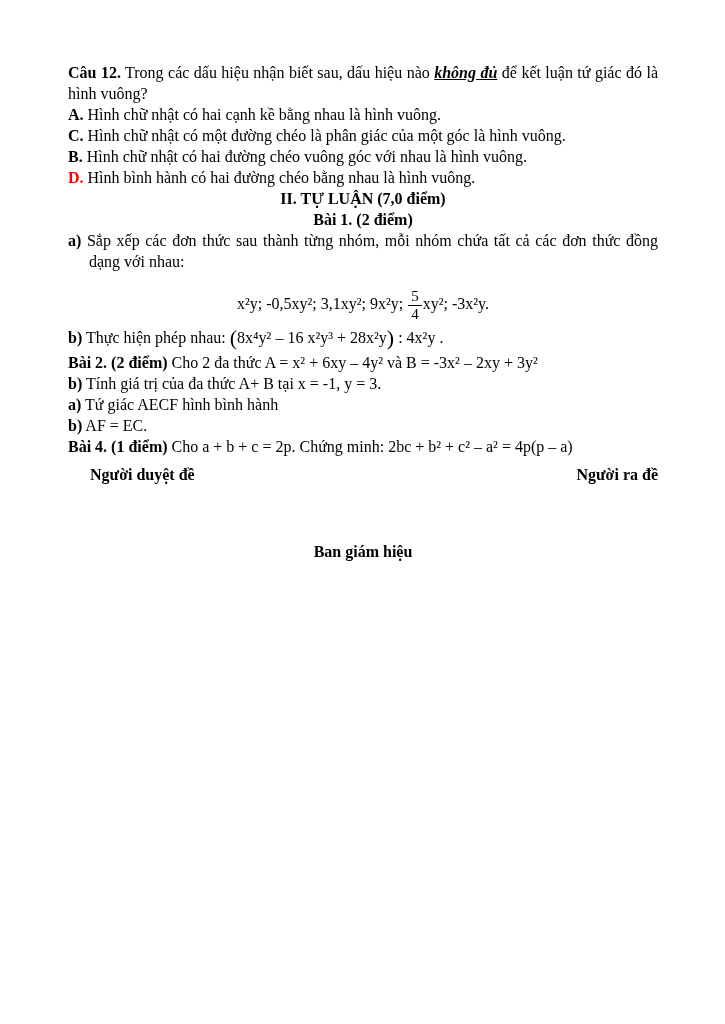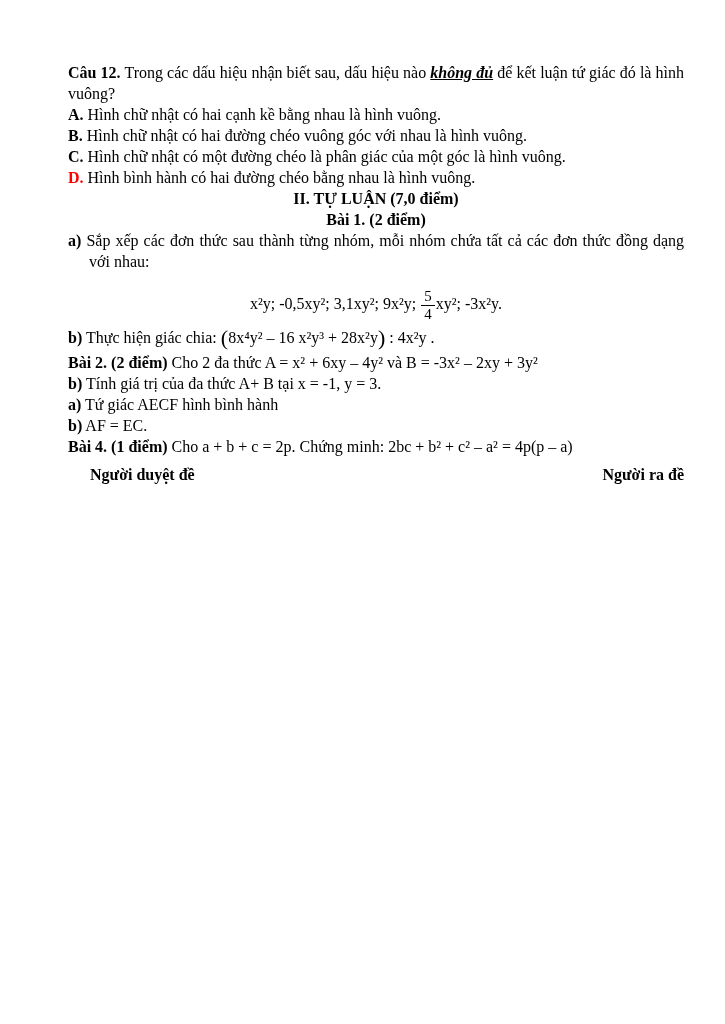--- a/index.html
+++ b/index.html
@@ -8,21 +8,21 @@
     width: 725px;
     height: 1024px;
     background: #ffffff;
     color: #000000;
     font-family: "Liberation Serif", "DejaVu Serif", serif;
     font-size: 16px;
     line-height: 21px;
     position: relative;
     overflow: hidden;
   }
-  .content { padding: 62px 41px 0 68px; }
+  .content { padding: 62px 67px 0 68px; }
   p { margin: 0; }
   .justify { text-align: justify; }
   .bold { font-weight: bold; text-align: center; }
   .hang { padding-left: 21px; text-indent: -21px; }
   .red { color: #ff0000; }
   .math-line { text-align: center; margin: 16px 0 5px 0; }
   .frac {
     display: inline-block;
     vertical-align: middle;
     text-align: center;
@@ -51,41 +51,41 @@
   <div class="content">
 
     <p class="justify"><b>Câu 12.</b>
       <span>Trong các dấu hiệu nhận biết sau, dấu hiệu nào</span>
       <b><i><u>không đủ</u></i></b>
       <span>để kết luận tứ giác đó là hình vuông?</span></p>
 
     <p><b>A.</b>
       <span>Hình chữ nhật có hai cạnh kề bằng nhau là hình vuông.</span></p>
 
+    <p><b>C.</b>
+      <span>Hình chữ nhật có một đường chéo là phân giác của một góc là hình vuông.</span></p>
+
     <p><b>B.</b>
       <span>Hình chữ nhật có hai đường chéo vuông góc với nhau là hình vuông.</span></p>
-
-    <p><b>C.</b>
-      <span>Hình chữ nhật có một đường chéo là phân giác của một góc là hình vuông.</span></p>
 
     <p><b class="red" style="color: rgb(255, 0, 0);">D.</b>
       <span>Hình bình hành có hai đường chéo bằng nhau là hình vuông.</span></p>
 
     <p class="bold">II. TỰ LUẬN (7,0 điểm)</p>
 
     <p class="bold">Bài 1. (2 điểm)</p>
 
     <p class="hang justify"><b>a)</b>
       <span>Sắp xếp các đơn thức sau thành từng nhóm, mỗi nhóm chứa tất cả các đơn thức đồng dạng với nhau:</span></p>
 
     <p class="math-line"><span>x²y; -0,5xy²; 3,1xy²; 9x²y;</span>
       <span class="frac"><span class="num">5</span><span class="den">4</span></span><span>xy²; -3x²y.</span></p>
 
     <p class="b-line"><b>b)</b>
-      <span>Thực hiện giác chia:</span>
+      <span>Thực hiện phép nhau:</span>
       <span class="mathparen">(</span><span>8x⁴y² – 16 x²y³ + 28x²y</span><span class="mathparen">)</span>
       <span>: 4x²y .</span></p>
 
     <p><b>Bài 2. (2 điểm)</b>
       <span>Cho 2 đa thức A = x² + 6xy – 4y² và B = -3x² – 2xy + 3y²</span></p>
 
 
     <p><b>b)</b>
       <span>Tính giá trị của đa thức A+ B tại x = -1, y = 3.</span></p>
 
@@ -98,15 +98,16 @@
 
     <p><b>Bài 4. (1 điểm)</b>
       <span>Cho a + b + c = 2p. Chứng minh:  2bc + b² + c² – a² = 4p(p – a)</span></p>
 
 
     <div class="sign-row">
       <span>Người duyệt đề</span>
       <span>Người ra đề</span>
     </div>
 
+    <p class="ban">Ban giám hiệu</p>
 
   </div>
 </div>
 
 </body></html>

